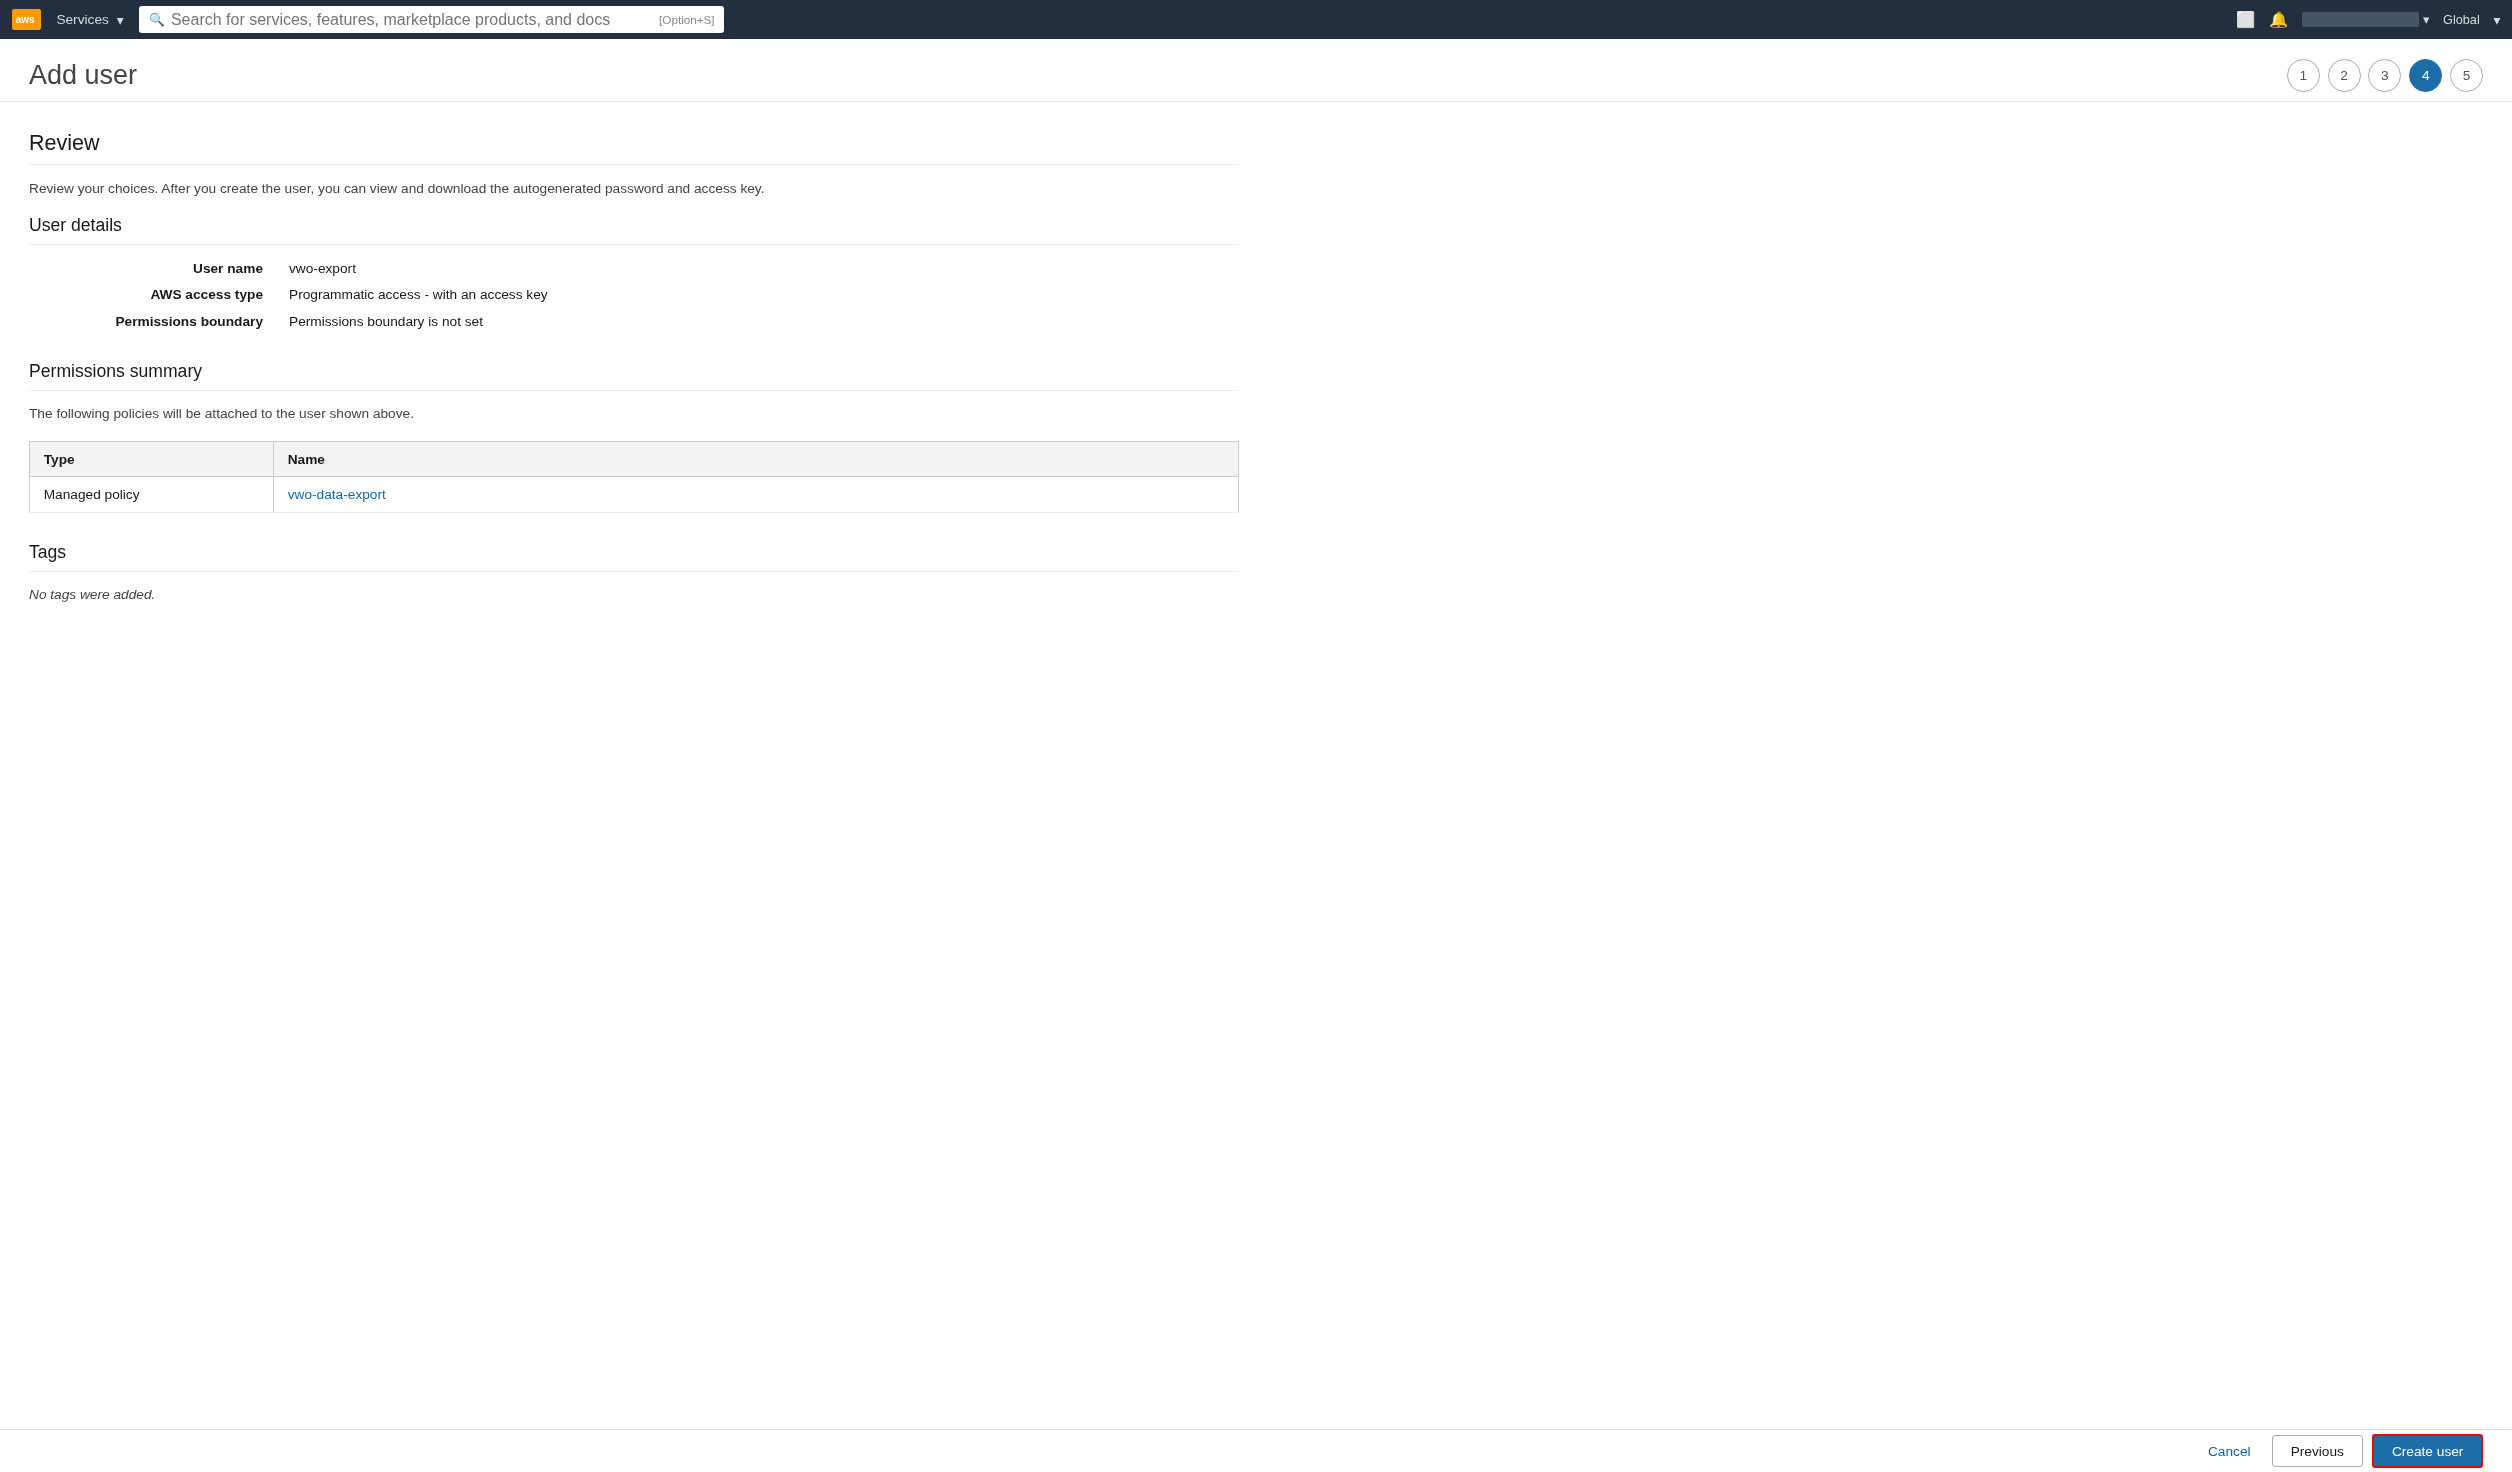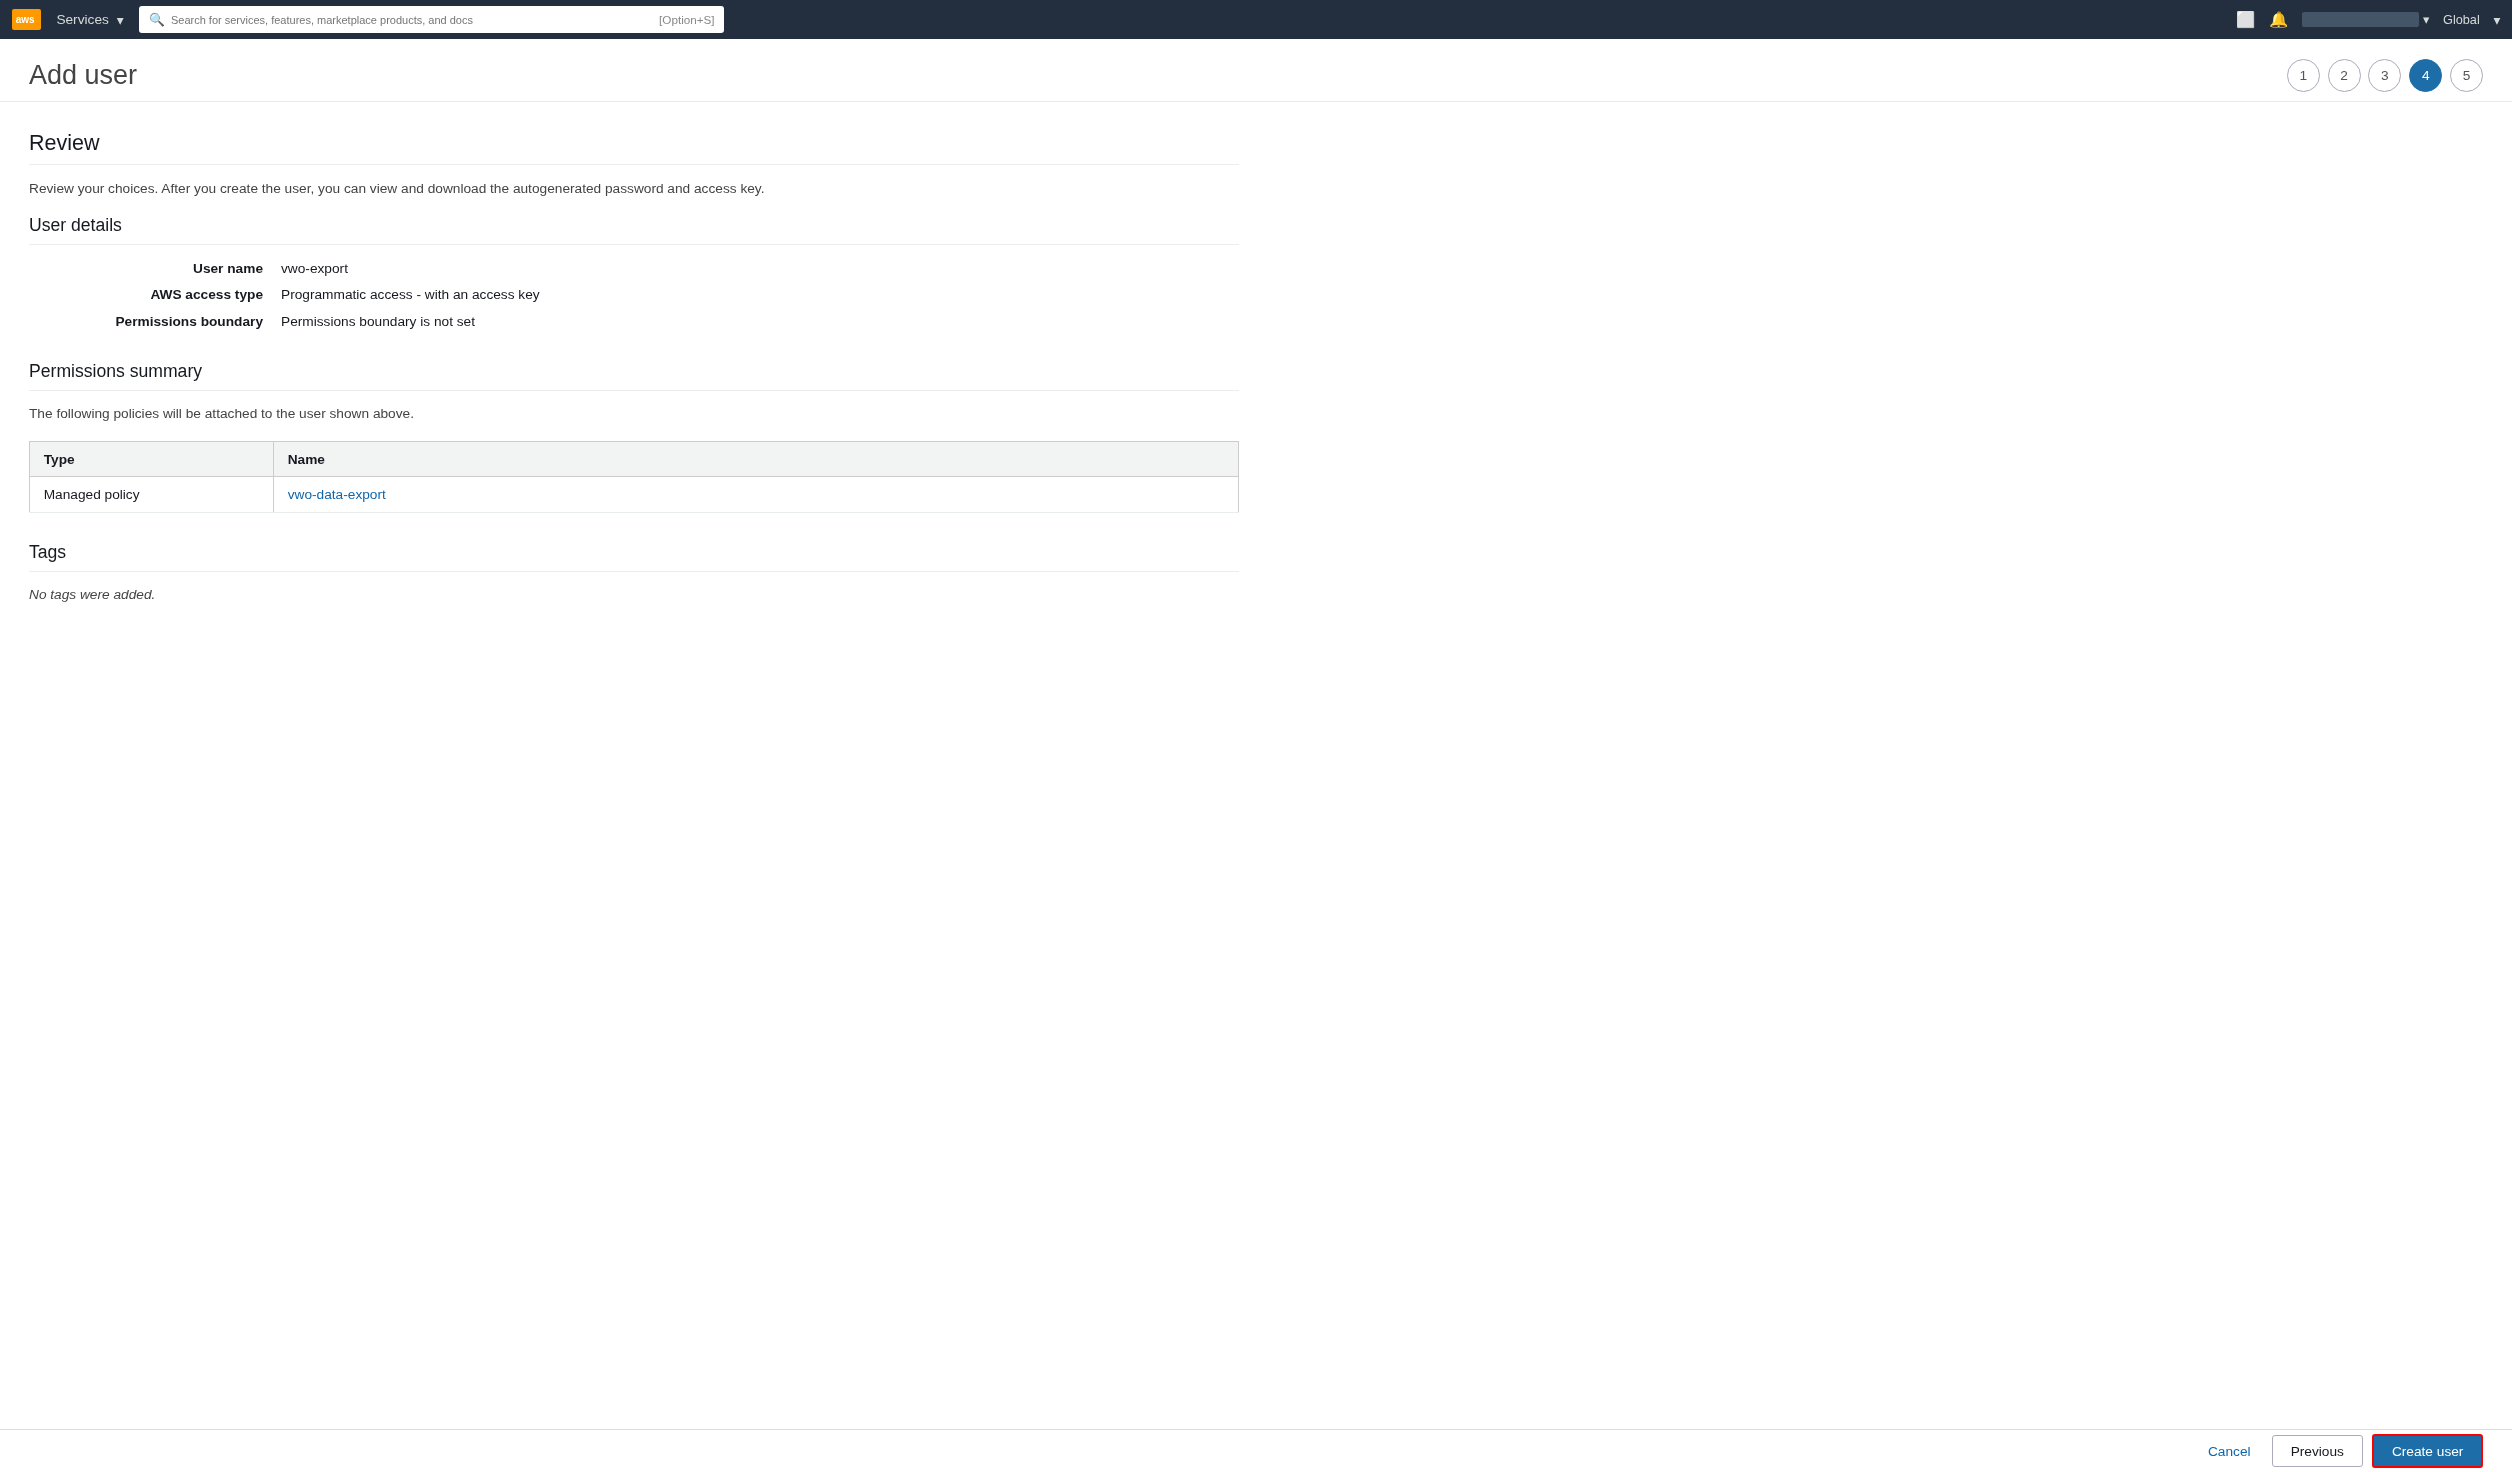--- a/index.html
+++ b/index.html
@@ -37,21 +37,21 @@
       flex: 1;
       max-width: 585px;
       display: flex; align-items: center;
       background: white;
       border-radius: 2.9px;
       padding: 0 9.8px;
       height: 27px;
       gap: 5.9px;
     }
     .nav-search input {
-      border: none; outline: none; flex: 1; font-size: 11px; color: #555;
+      border: none; outline: none; flex: 1; font-size: 16px; color: #555;
     }
     .nav-search-shortcut {
       color: #888; font-size: 11.7px; white-space: nowrap;
     }
     .nav-right {
       margin-left: auto;
       display: flex; align-items: center; gap: 13.7px;
       color: #d5dbdb;
     }
     .nav-icon { font-size: 15.6px; cursor: pointer; }
@@ -115,21 +115,21 @@
     .section-description {
       font-size: 13.7px; color: #444; margin-bottom: 19.5px;
     }
 
     
     .details-table {
       margin-left: 39px;
       margin-bottom: 29px;
     }
     .details-row {
-      display: flex; gap: 18px; margin-bottom: 11.7px;
+      display: flex; gap: 26px; margin-bottom: 11.7px;
       align-items: center;
     }
     .details-label {
       font-weight: bold; font-size: 13.7px; color: #16191f;
       text-align: right;
       min-width: 195px;
     }
     .details-value {
       font-size: 13.7px; color: #16191f;
     }

